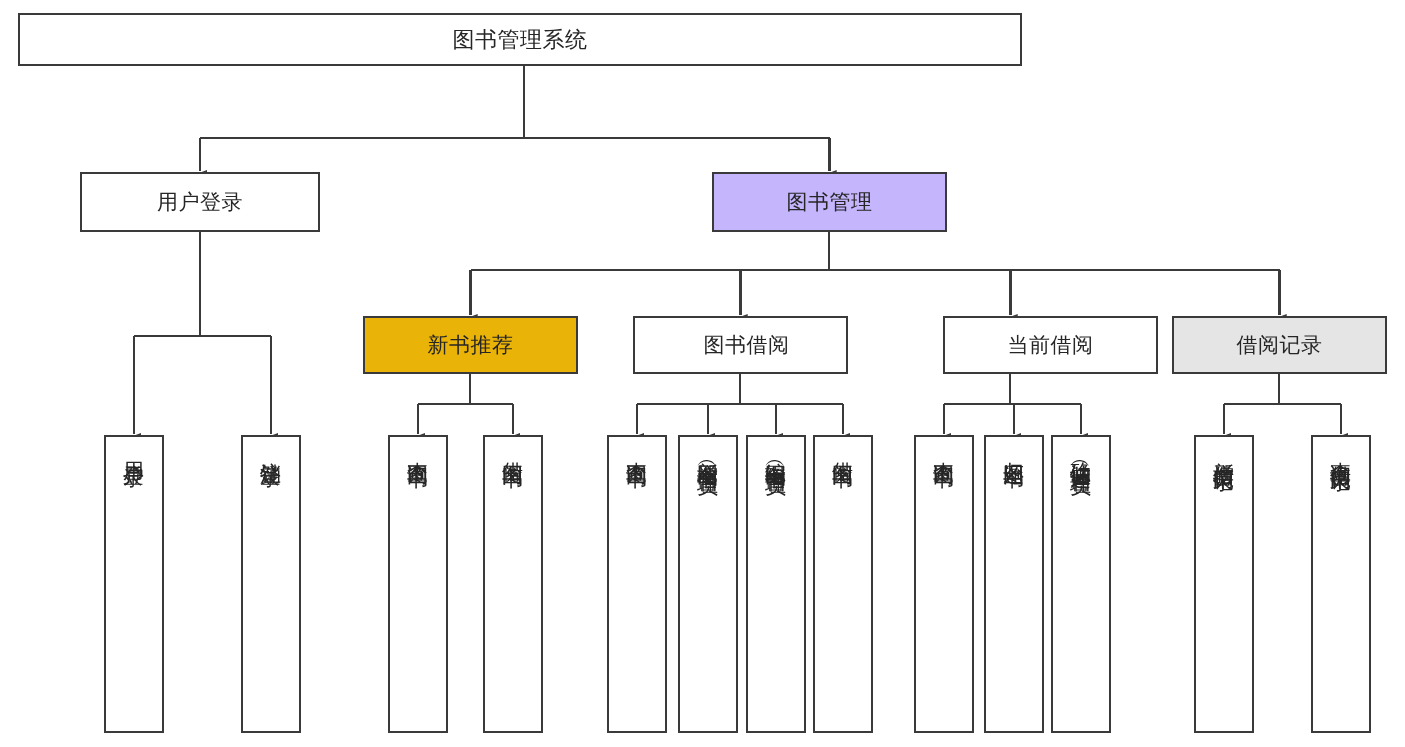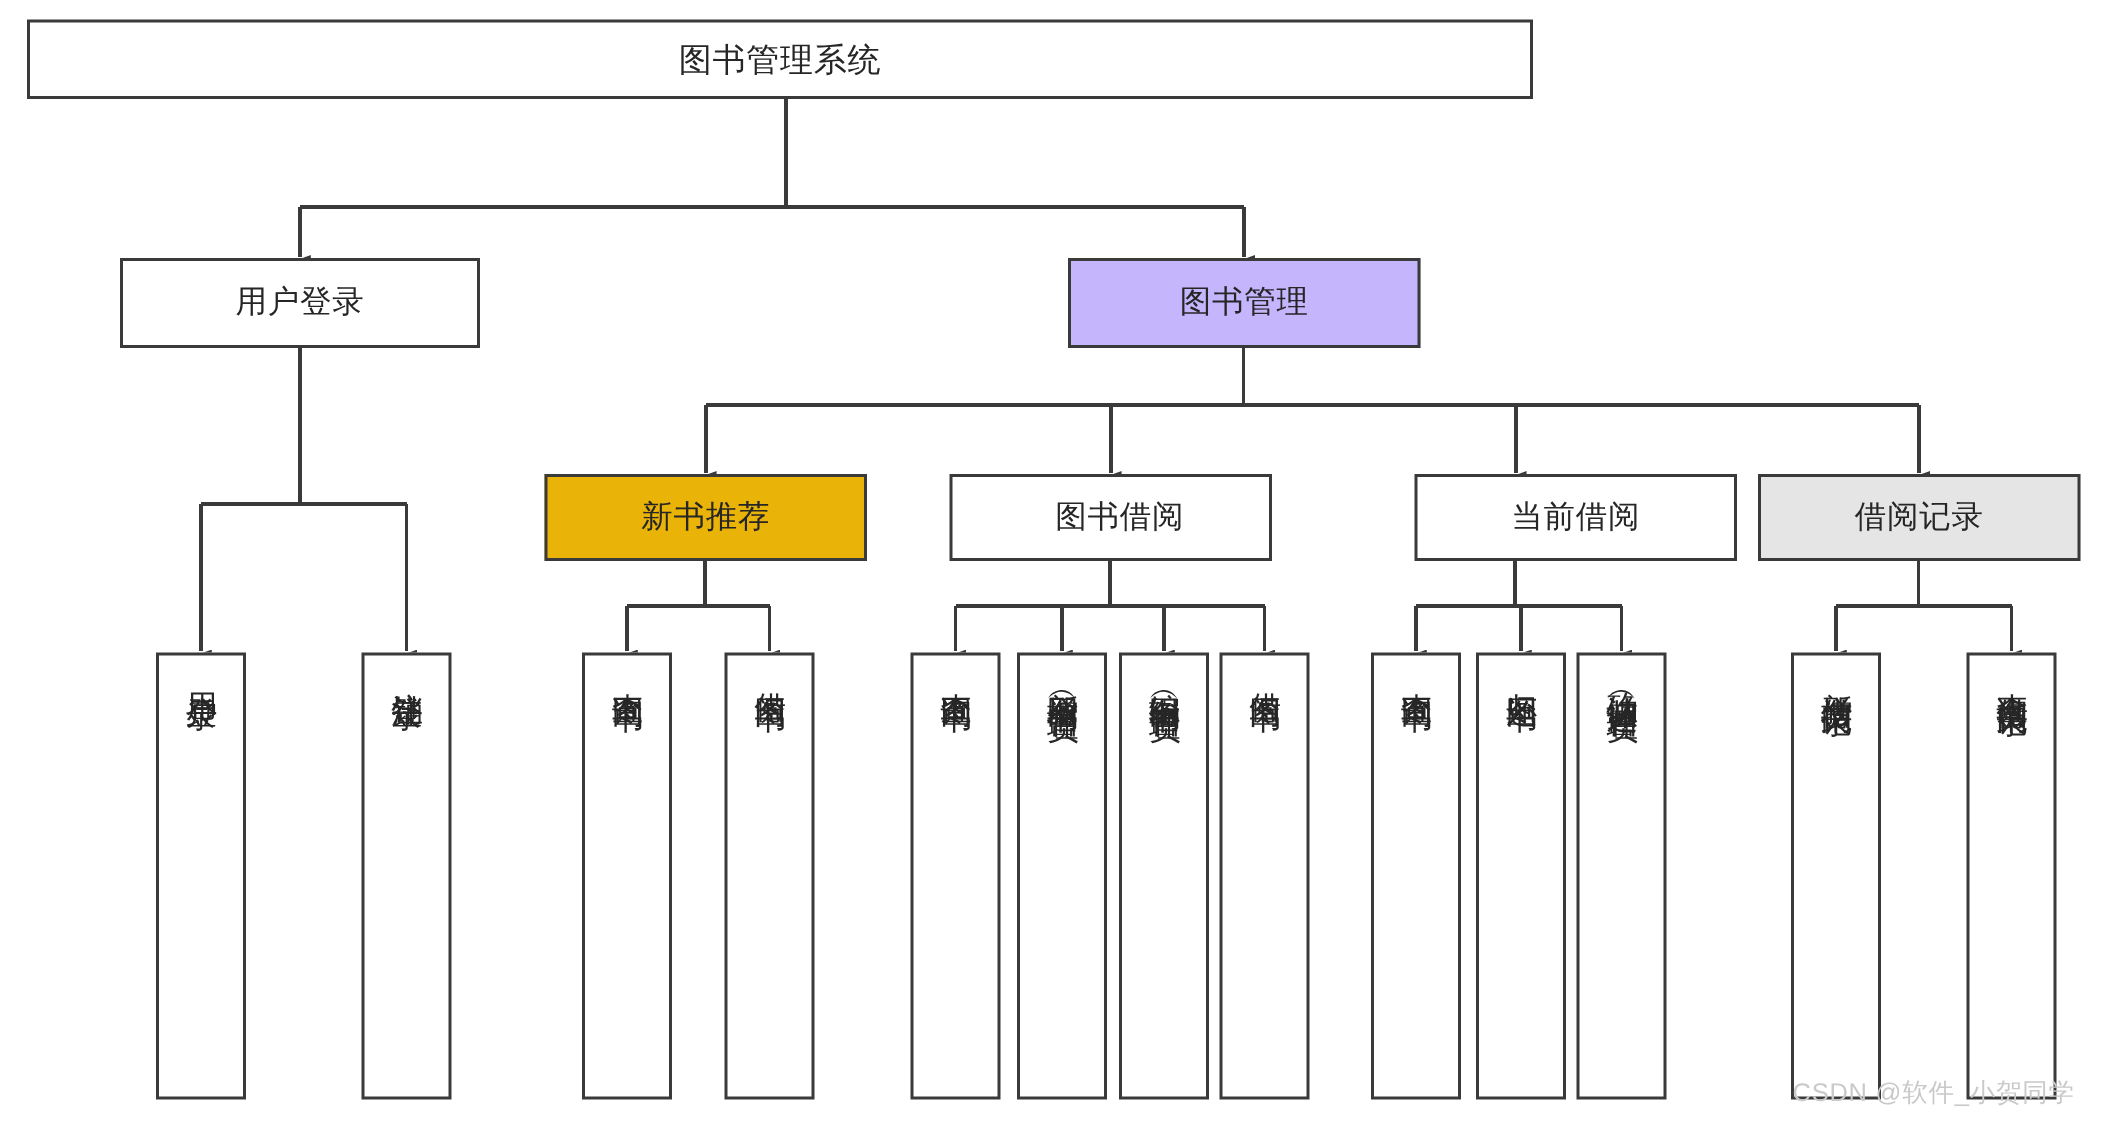--- a/index.html
+++ b/index.html
@@ -149,15 +149,14 @@
         <span class="lbl">借阅记录</span>
       </div>
       <div class="node vert" style="left: 1194px; top: 435px; width: 60px; height: 298px; border-color: rgb(58, 58, 58); background: rgb(255, 255, 255); color: rgb(38, 38, 38);">
         <span class="lbl">新增借阅记录</span>
       </div>
       <div class="node vert" style="left: 1311px; top: 435px; width: 60px; height: 298px; border-color: rgb(58, 58, 58); background: rgb(255, 255, 255); color: rgb(38, 38, 38);">
         <span class="lbl">查询借阅记录</span>
       </div>
     </div>
 
-  <div class="watermark" style="left: 1195px; top: 717px; color: rgb(201, 201, 201);">CSDN @软件_小贺同学</div>
 
 </div>
 
 </body></html>

